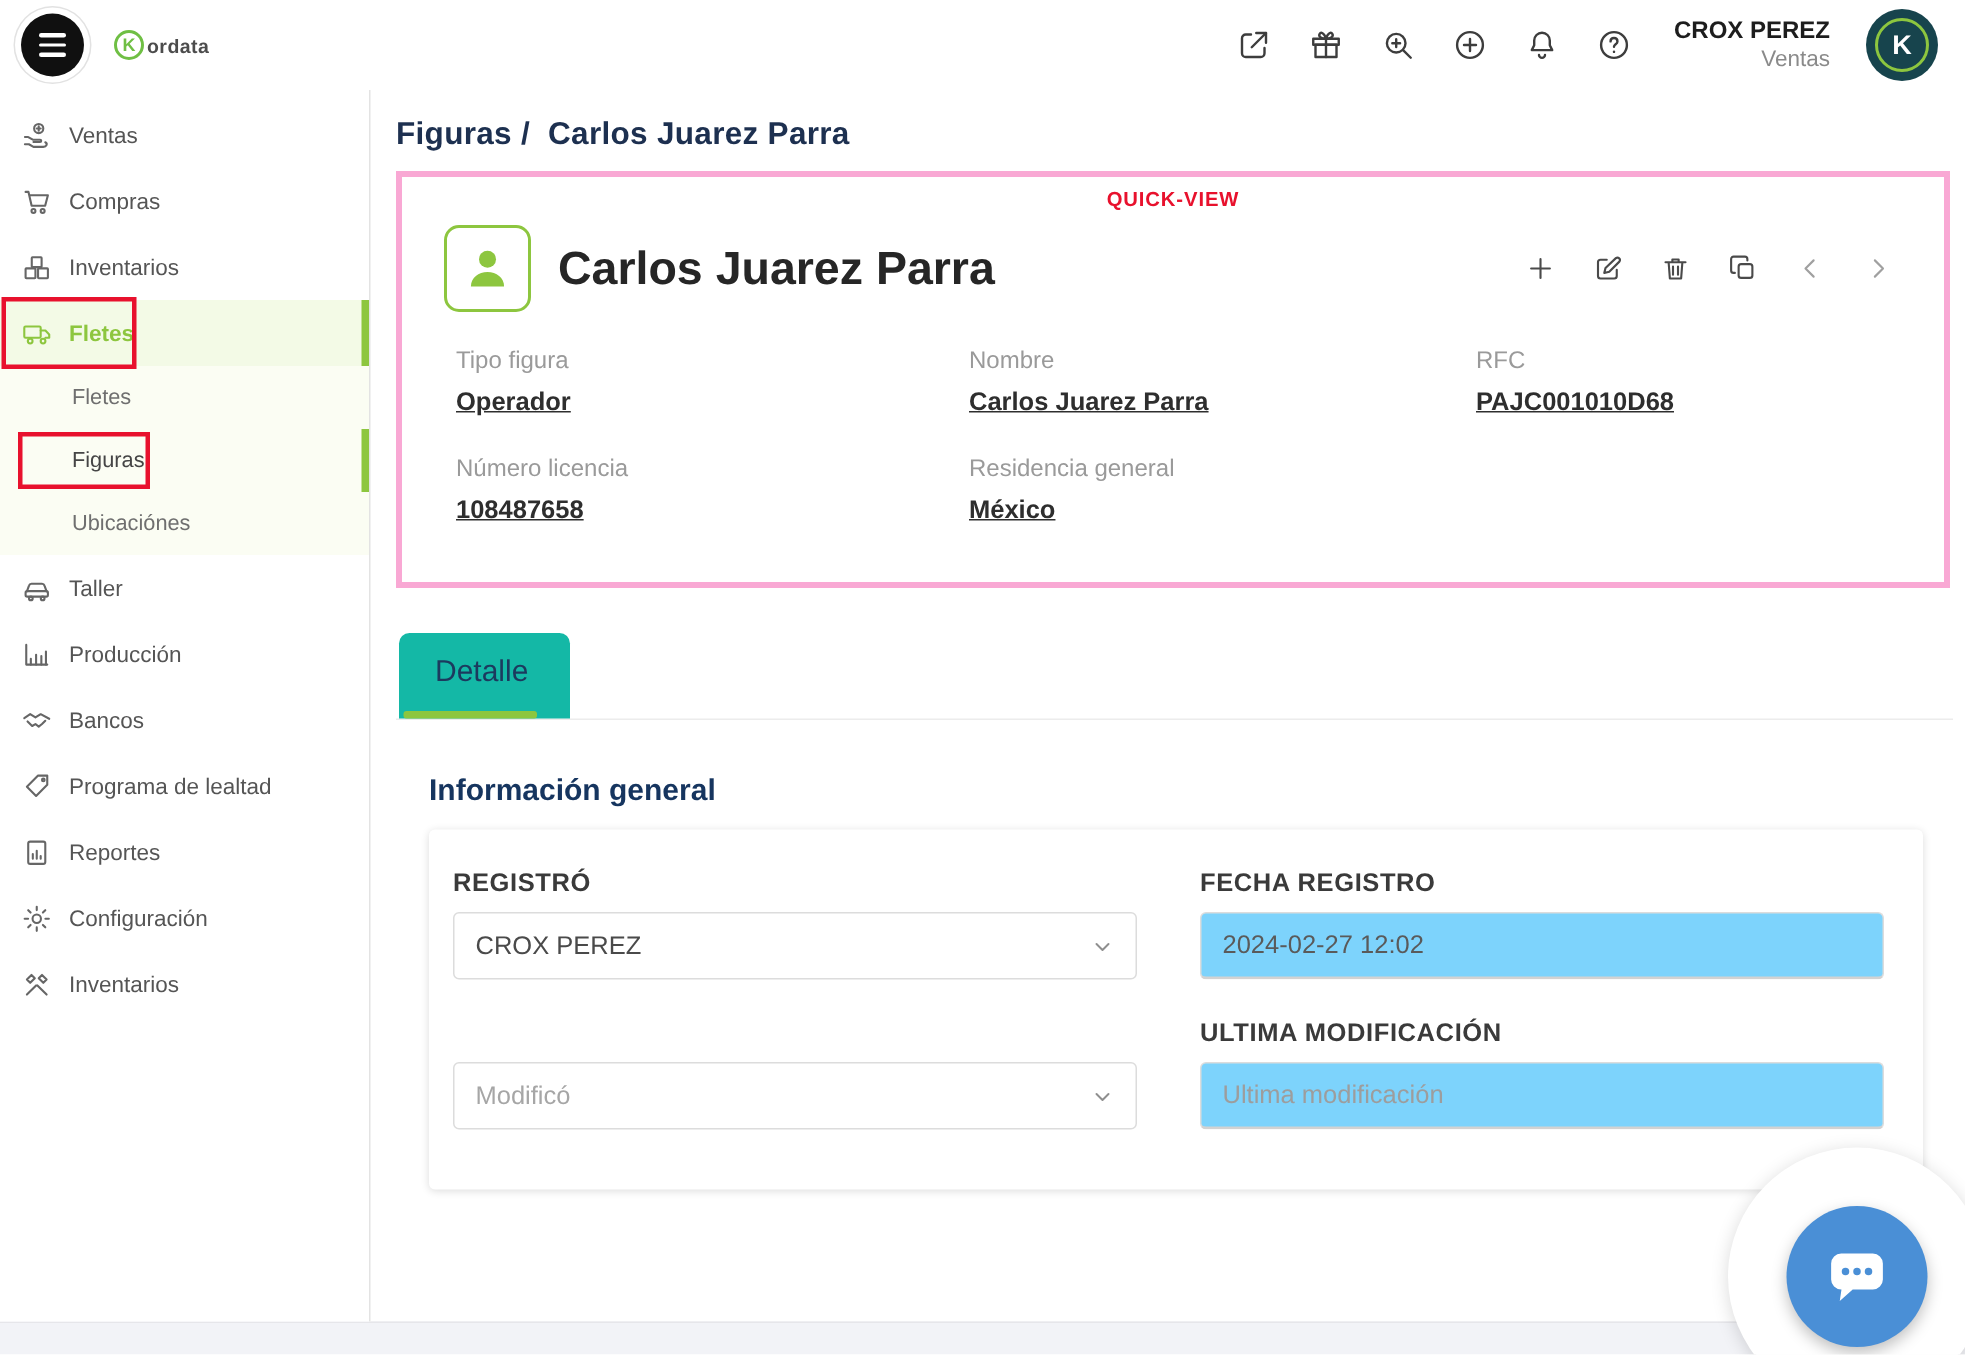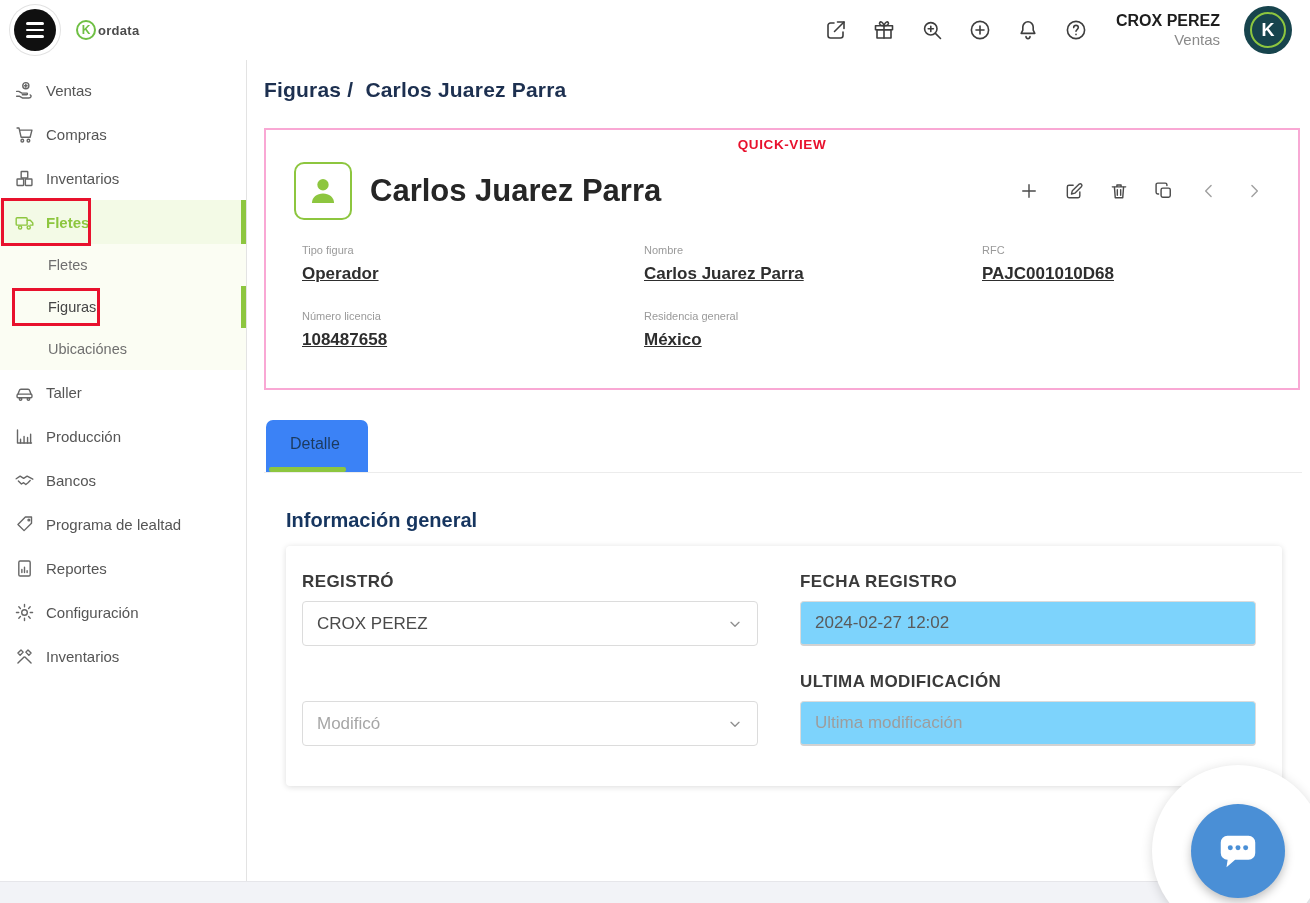--- a/index.html
+++ b/index.html
@@ -67,43 +67,43 @@
   .annot-fletes { left:1px; top:-2px; bottom:-2px; width:90px; }
   .annot-figuras { left:12px; top:2px; bottom:2px; width:88px; }
 
   
   .main { position:absolute; top:60px; left:248px; right:0; bottom:22px; background:#fff; padding:18px 8px 0 16px; overflow:hidden; }
   .breadcrumb { font-size:21px; font-weight:bold; color:#1d3050; letter-spacing:.2px; }
   .breadcrumb .bc-parent { cursor:pointer; }
   .breadcrumb .bc-current { margin-left:6px; }
 
   .quickview {
-    position:relative; margin-top:26px; margin-right:2px;
-    border:2px solid #f9a8d4; padding:32px 28px 38px 28px; background:#fff;
+    position:relative; margin-top:12px; margin-right:2px;
+    border:4px solid #f9a8d4; padding:32px 28px 38px 28px; background:#fff;
   }
   .qv-annotation {
     position:absolute; top:7px; left:50%; transform:translateX(-50%);
     color:#e8112d; font-size:13.5px; font-weight:bold; letter-spacing:.6px;
   }
   .qv-header { display:flex; align-items:center; gap:18px; }
   .qv-avatar {
     width:58px; height:58px; border:2px solid #8dc63f; border-radius:10px;
     display:flex; align-items:center; justify-content:center; background:#fff; flex-shrink:0;
   }
   .qv-title { font-size:31px; font-weight:bold; color:#262626; }
   .qv-actions { margin-left:auto; display:flex; align-items:center; gap:25px; padding-right:6px; }
   .aic { width:20px; height:20px; stroke:#4a4a4a; stroke-width:1.7; fill:none; stroke-linecap:round; stroke-linejoin:round; }
   .aic.pale { stroke:#a0a0a0; }
   .qv-grid { margin-top:24px; display:grid; grid-template-columns:342px 338px 1fr; row-gap:26px; padding-left:8px; }
-  .qv-label { color:#9a9a9a; font-size:11px; font-weight:500; }
+  .qv-label { color:#9a9a9a; font-size:16px; font-weight:500; }
   .qv-value { margin-top:8px; color:#2e2e2e; font-size:17px; font-weight:bold;text-decoration:underline; }
 
   .tabs-row { margin-top:30px; border-bottom:1px solid #ececec; padding-left:2px; }
   .tab {
-    display:inline-block; background:#3b82f6; color:#1c3a5e; font-size:16px;
+    display:inline-block; background:#14b8a6; color:#1c3a5e; font-size:20px;
     padding:15px 28px 19px 24px; border-radius:7px 7px 0 0; position:relative; cursor:pointer;
   }
   .tab::after { content:""; position:absolute; left:3px; right:22px; bottom:0; height:5px; background:#8dc63f; border-radius:2px; }
 
   .section-title { margin:36px 0 0 22px; font-size:20px; font-weight:bold; color:#16355f; }
 
   .form-card {
     margin:14px 20px 0 22px; background:#fff; border-radius:4px;
     box-shadow:0 1px 6px rgba(0,0,0,.14); padding:26px 26px 40px 16px;
   }

